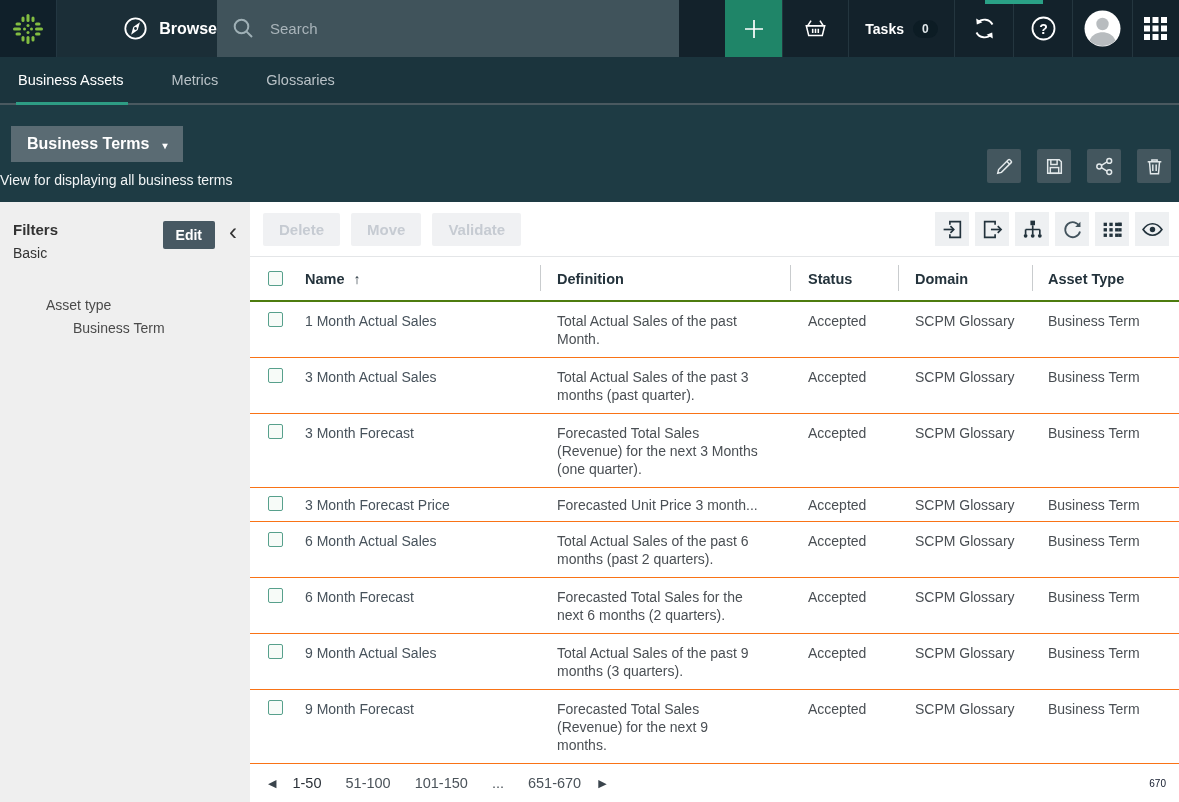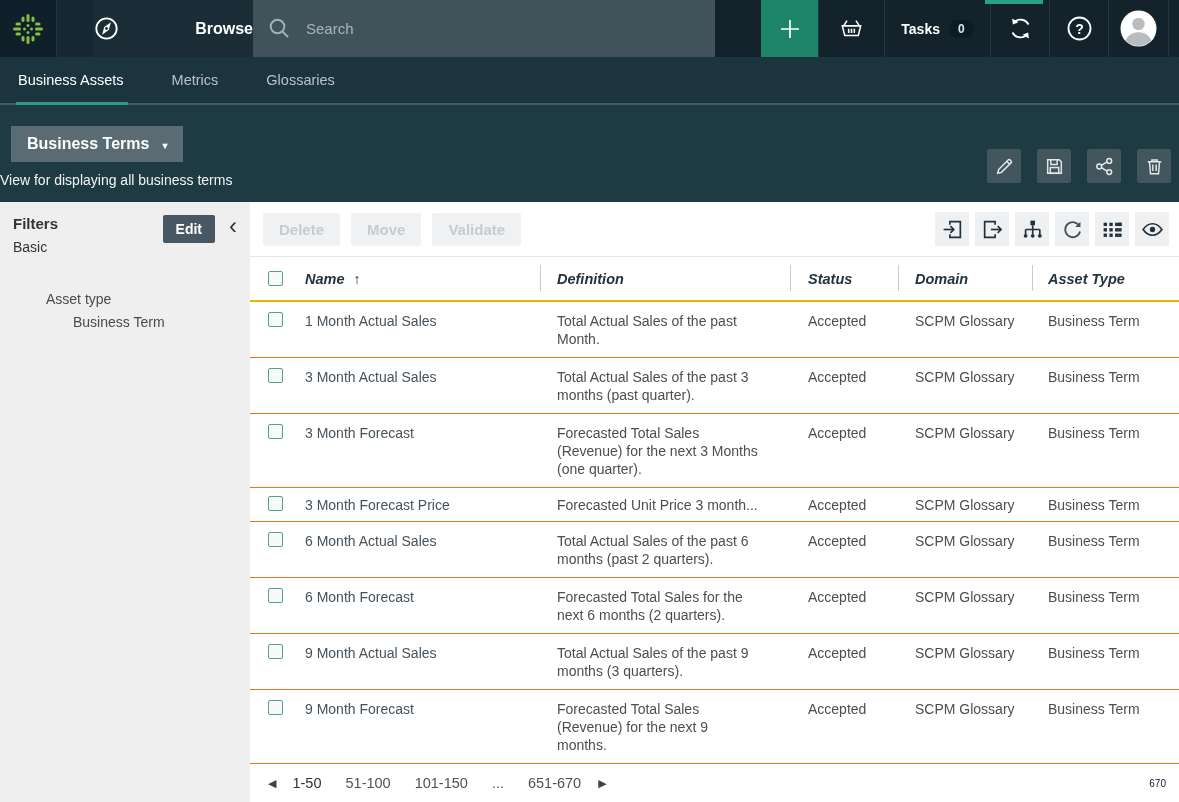--- a/index.html
+++ b/index.html
@@ -2,21 +2,21 @@
 <html><head>
 <meta charset="utf-8">
 <style>
   * { margin:0; padding:0; box-sizing:border-box; }
   html,body { width:1179px; height:802px; }
   body { font-family:"Liberation Sans", sans-serif; background:#fff; overflow:hidden; position:relative; }
 
   
   .navbar { display:flex; height:57px; background:#152730; }
   .logo-block { width:57px; background:#10202A; display:flex; align-items:center; justify-content:center; border-right:1px solid #233742; flex-shrink:0; cursor:pointer; }
-  .browse-block { width:160px; display:flex; align-items:center; justify-content:space-between; gap:10px; background:#1B2E37; color:#fff; font-size:16px; font-weight:700; flex-shrink:0; cursor:pointer;margin-left:36px; }
+  .browse-block { width:160px; display:flex; align-items:center; justify-content:flex-end; gap:10px; background:#1B2E37; color:#fff; font-size:16px; font-weight:700; flex-shrink:0; cursor:pointer; }
   .search-block { width:462px; background:#40535B; display:flex; align-items:center; padding:0 14px; flex-shrink:0; }
   .search-input { flex:1; background:transparent; border:none; outline:none; color:#D7DDE0; font-size:15px; font-family:inherit; margin-left:14px; }
   .search-input::placeholder { color:#A9B4BA; }
   .nav-right { flex:1; background:#13222B; display:flex; }
   .nav-item { display:flex; align-items:center; justify-content:center; border-left:1px solid #24363F; cursor:pointer; }
   .nav-gap { width:46px; border-left:none; cursor:default; }
   .plus-btn { width:57px; background:#1F8568; border-left:none; }
   .basket-btn { width:66px; }
   .tasks-btn { width:106px; gap:9px; color:#fff; font-weight:700; font-size:14px; }
   .badge { background:#0C1C24; color:#DFE6E9; border-radius:10px; padding:2px 9px; font-size:12px; font-weight:700; }
@@ -35,42 +35,42 @@
   
   .view-header { height:97px; background:#1E3B44; position:relative; padding:21px 0 0 0; }
   .view-btn { margin-left:11px; background:#5A6B73; border:none; color:#fff; font-weight:700; font-size:16px; font-family:inherit; padding:9px 16px; display:inline-flex; align-items:center; gap:13px; cursor:pointer; }
   .view-caret { font-size:10px; margin-top:2px; }
   .view-subtitle { color:#F1F4F5; font-size:14px; margin-top:10px; }
   .header-actions { position:absolute; right:8px; bottom:19px; display:flex; gap:16px; }
   .hbtn { width:34px; height:34px; background:#43565E; border:none; border-radius:2px; display:flex; align-items:center; justify-content:center; cursor:pointer; }
 
   
   .page-body { display:flex; height:600px; }
-  .sidebar { width:250px; background:#EFEFEF; padding-top:13px; flex-shrink:0; }
+  .sidebar { width:250px; background:#EFEFEF; padding-top:19px; flex-shrink:0; }
   .sidebar-head { display:flex; align-items:flex-start; padding:0 13px; }
   .sb-title { font-weight:700; font-size:15px; color:#333; }
   .sb-mode { font-size:14px; color:#333; margin-top:7px; }
   .sb-right { margin-left:auto; display:flex; align-items:flex-start; gap:14px; }
   .edit-btn { background:#475862; color:#fff; border:none; font-weight:700; font-size:14px; font-family:inherit; padding:6px 13px; border-radius:2px; cursor:pointer; }
   .collapse { color:#333; font-size:24px; line-height:22px; cursor:pointer; }
   .filter-group { margin-top:36px; font-size:14px; color:#4A4A4A; }
   .fg-label { padding-left:46px; }
   .fg-value { padding-left:73px; margin-top:7px; cursor:pointer; }
 
   .main { flex:1; display:flex; flex-direction:column; background:#fff; min-width:0; }
 
   
   .action-bar { height:55px; flex-shrink:0; display:flex; align-items:center; padding:0 10px 0 13px; border-bottom:1px solid #E4E6E8; }
   .abtn { background:#F0F1F3; color:#C6CBD2; border:none; font-weight:700; font-size:15px; font-family:inherit; padding:8px 16px; margin-right:11px; border-radius:2px; }
   .icon-group { margin-left:auto; display:flex; gap:6px; }
   .ibtn { width:34px; height:34px; background:#EEF0F2; border:none; display:flex; align-items:center; justify-content:center; cursor:pointer; }
 
   
   .thead, .trow { display:grid; grid-template-columns:55px 235px 250px 108px 134px 1fr; }
-  .thead { height:45px; border-bottom:2px solid #eab308; flex-shrink:0; align-items:stretch;font-style:italic; }
+  .thead { height:45px; border-bottom:2px solid #4d7c0f; flex-shrink:0; align-items:stretch; }
   .th { display:flex; align-items:center; font-weight:700; font-size:14.5px; color:#24333C; position:relative; cursor:pointer; }
   .th.sep::before { content:""; position:absolute; left:0; top:8px; bottom:9px; width:1px; background:#C9CCCE; }
   .sort-arrow { margin-left:9px; font-size:14px; }
   .c-check { padding-left:18px; cursor:default; }
   .c-name  { padding-left:0; }
   .c-def   { padding-left:17px; }
   .c-status{ padding-left:18px; }
   .c-domain{ padding-left:17px; }
   .c-type  { padding-left:16px; }
   .checkbox { width:15px; height:15px; border:1.5px solid #57A08C; border-radius:2px; background:#F7FBF8; cursor:pointer; flex-shrink:0; }

